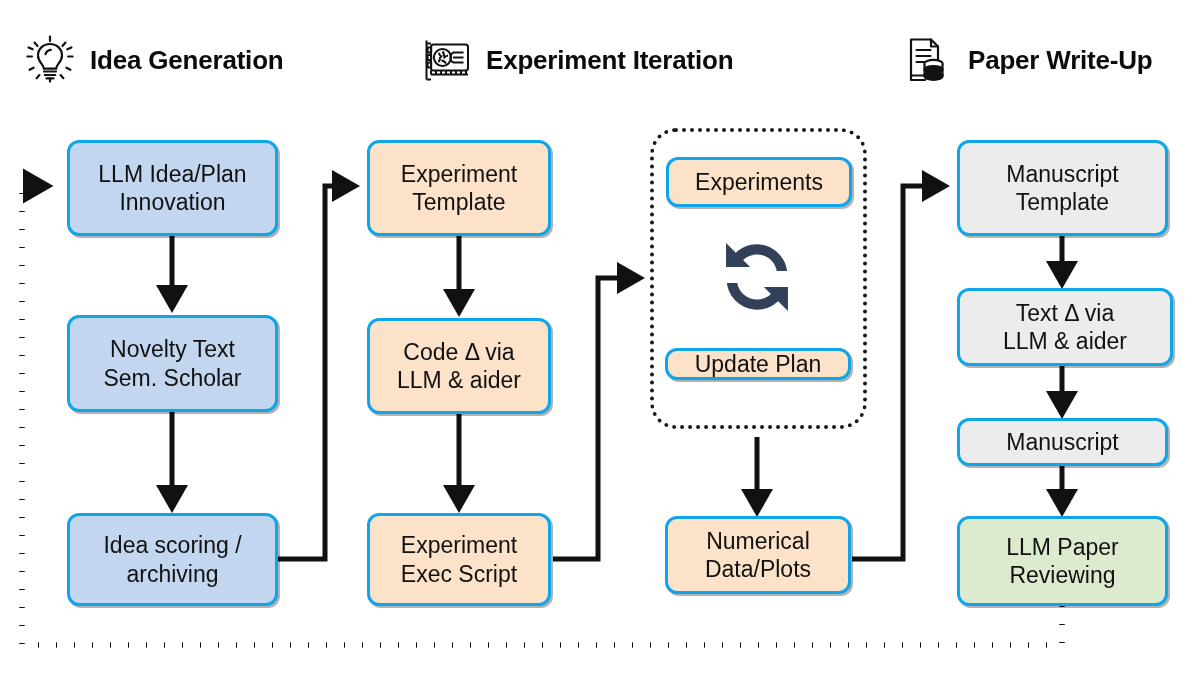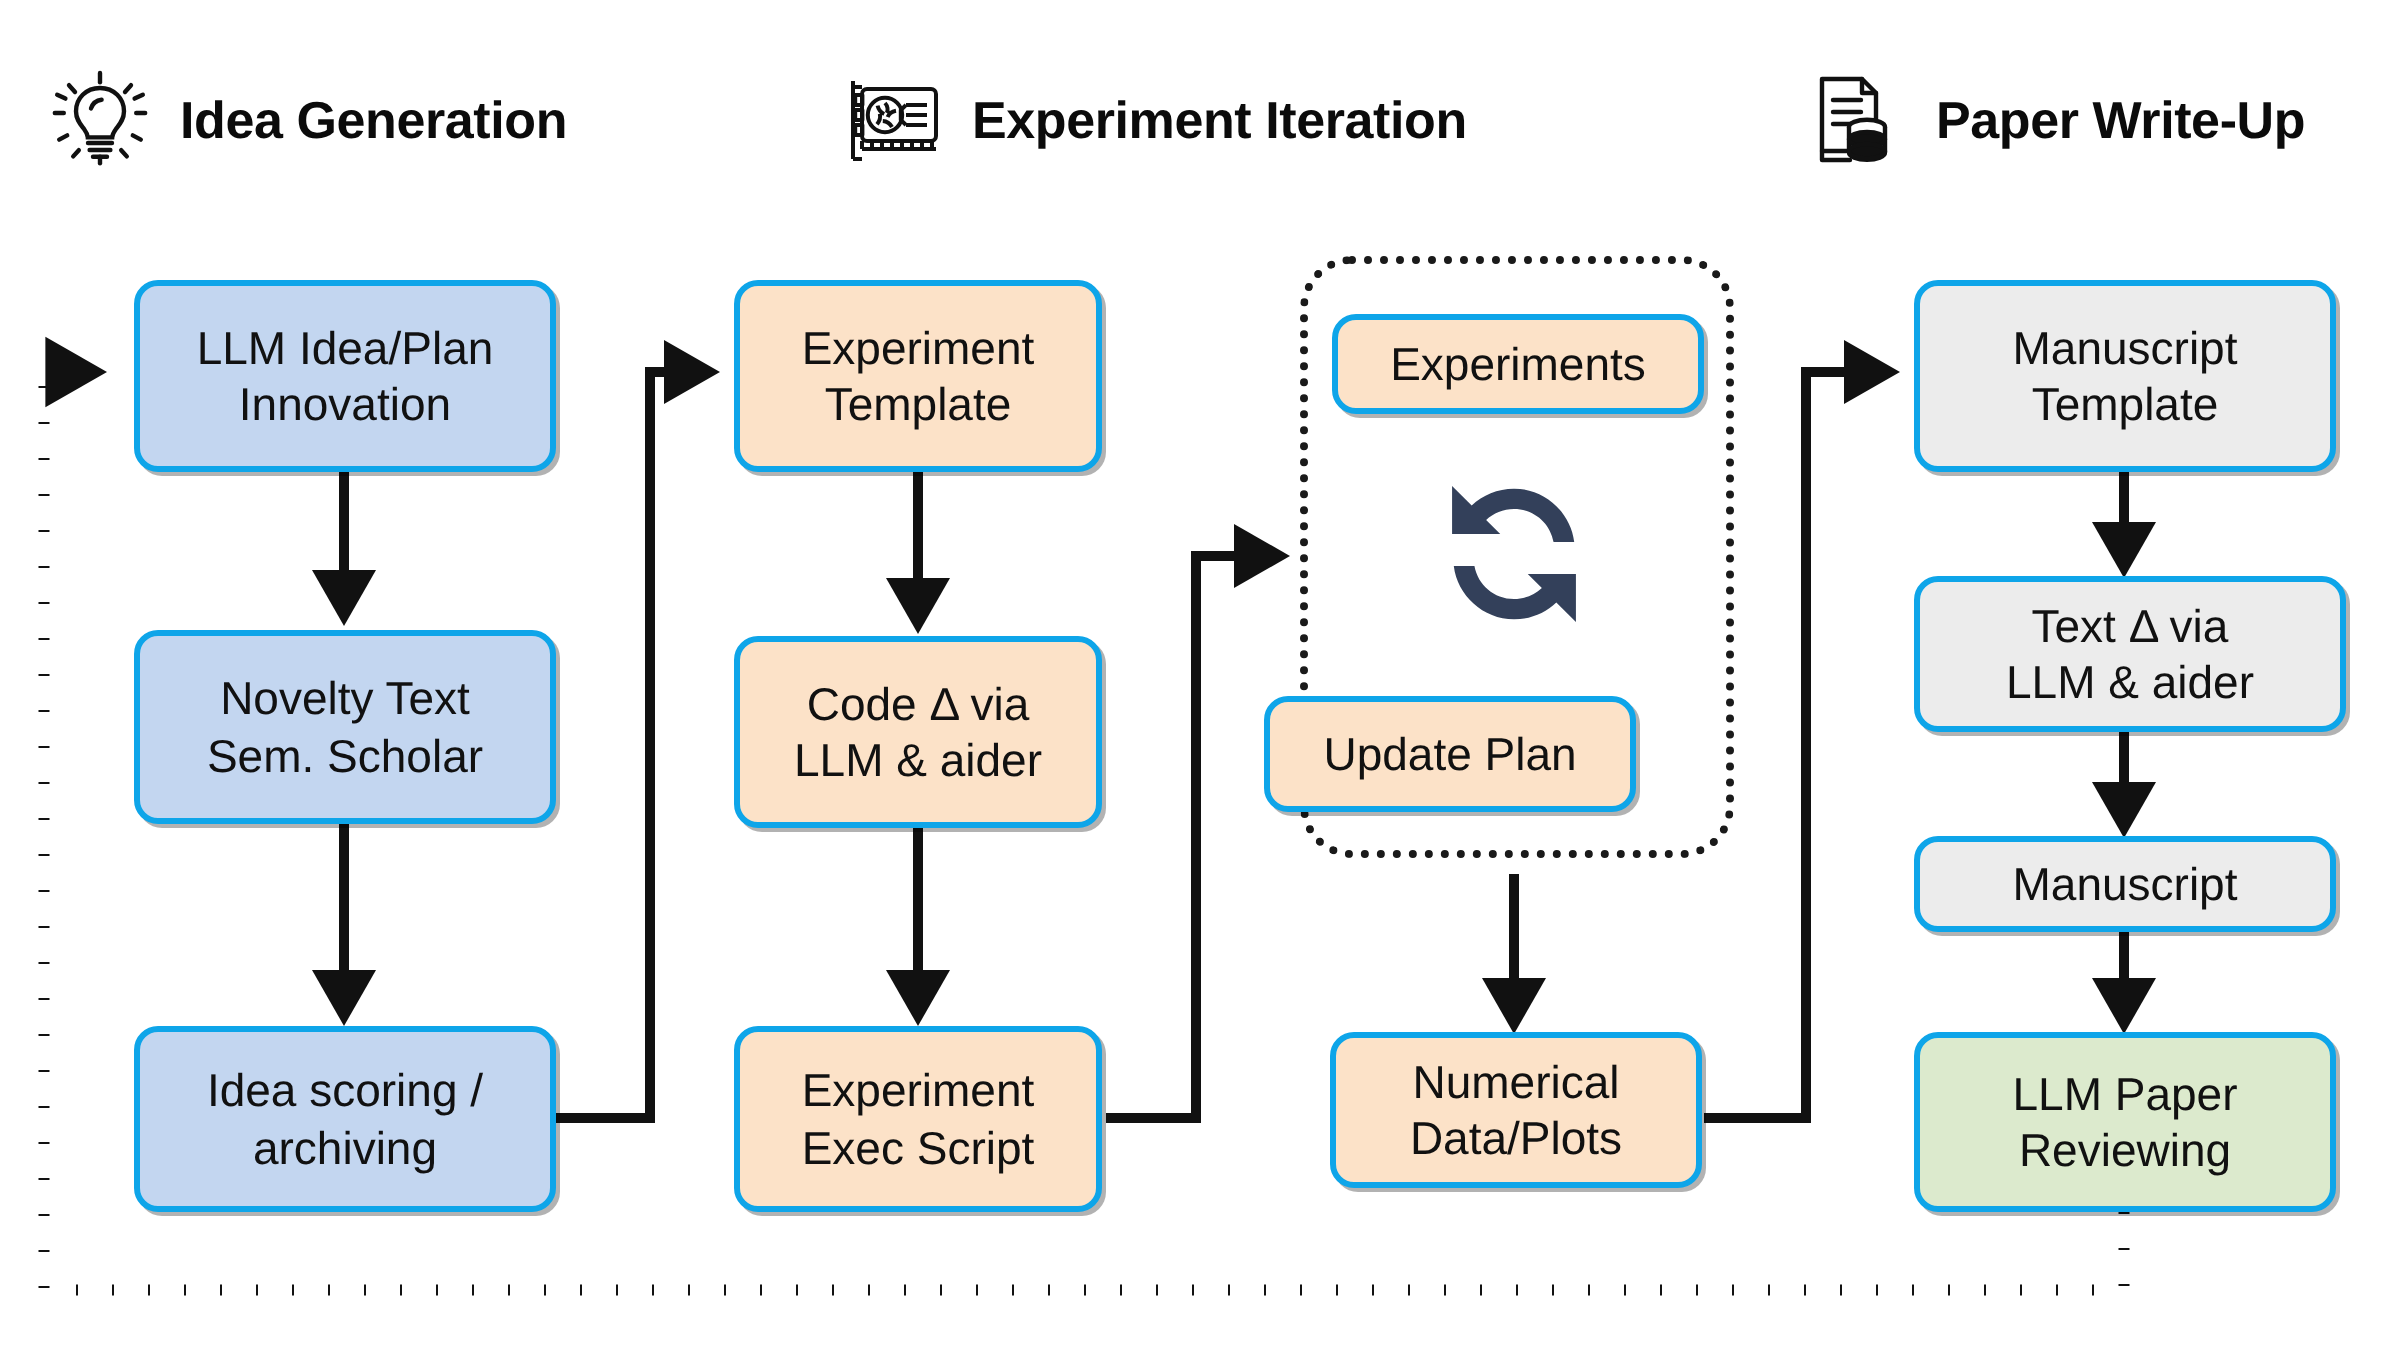--- a/index.html
+++ b/index.html
@@ -213,21 +213,21 @@
 LLM &amp; aider</span>
   </div>
   <div class="node fill-peach" style="left:367px; top:513px; width:184px; height:93px;">
     <span class="node-text">Experiment
 Exec Script</span>
   </div>
 
   <div class="node fill-peach" style="left:666px; top:157px; width:186px; height:50px;">
     <span class="node-text">Experiments</span>
   </div>
-  <div class="node fill-peach" style="left:632px; top:348px; width:186px; height:58px;">
+  <div class="node fill-peach" style="left:665px; top:348px; width:186px; height:32px;">
     <span class="node-text">Update Plan</span>
   </div>
   <div class="node fill-peach" style="left:665px; top:516px; width:186px; height:78px;">
     <span class="node-text">Numerical
 Data/Plots</span>
   </div>
 
   <div class="node fill-gray" style="left:957px; top:140px; width:211px; height:96px;">
     <span class="node-text">Manuscript
 Template</span>

